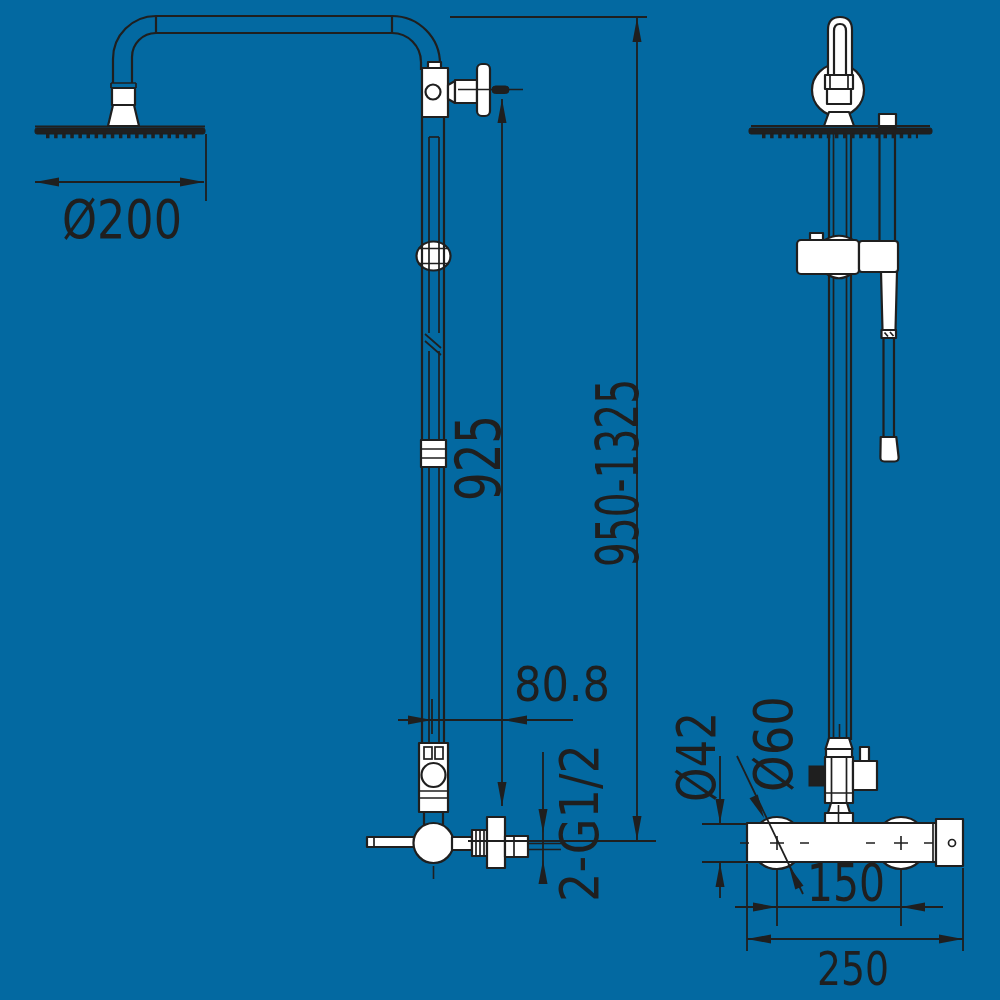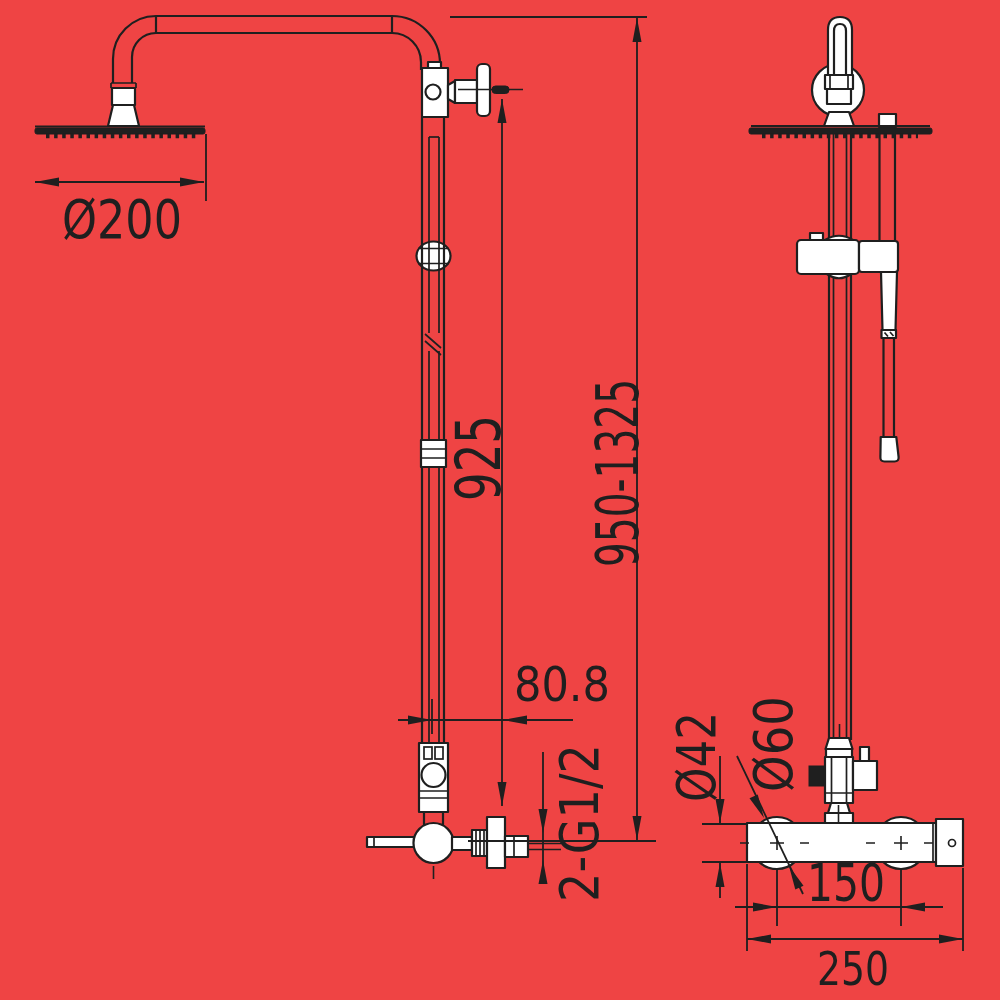--- a/index.html
+++ b/index.html
@@ -1,16 +1,16 @@
 <!DOCTYPE html>
 <html><head>
 <meta charset="utf-8">
 <style>
   html,body { margin:0; padding:0; background:#ffffff; }
-  #stage { position:relative; width:1000px; height:1000px; background:#ef4444; overflow:hidden; }
+  #stage { position:relative; width:1000px; height:1000px; background:#0369a1; overflow:hidden; }
   svg { display:block; }
   .o   { stroke:#1f1f1f; stroke-width:2.2; fill:none; stroke-linejoin:round; }
   .ow  { stroke:#1f1f1f; stroke-width:2.2; fill:#ffffff; stroke-linejoin:round; }
   .thin{ stroke:#1f1f1f; stroke-width:1.7; fill:none; }
   .dim { stroke:#1f1f1f; stroke-width:1.8; fill:none; }
   .cl  { stroke:#1f1f1f; stroke-width:1.6; fill:none; }
   .arr { fill:#1f1f1f; stroke:none; }
   .dark{ fill:#1f1f1f; stroke:#1f1f1f; stroke-width:1; }
   .teeth { stroke:#1f1f1f; stroke-width:4.6; stroke-dasharray:3.5 4.6; fill:none; }
   text { fill:#1f1f1f; font-family:"DejaVu Sans","Liberation Sans",sans-serif; }

